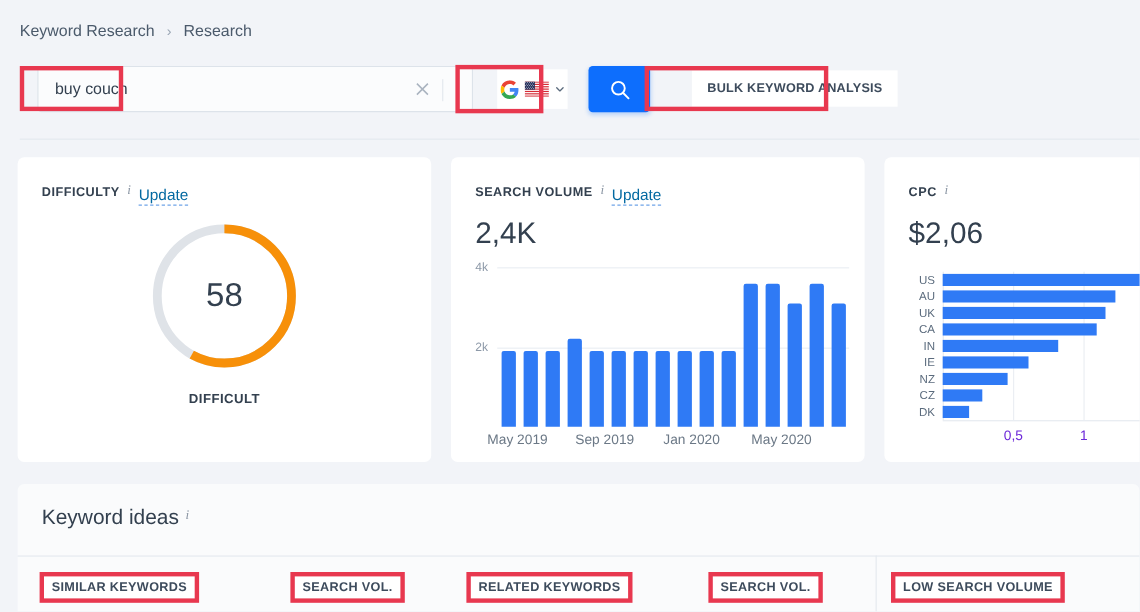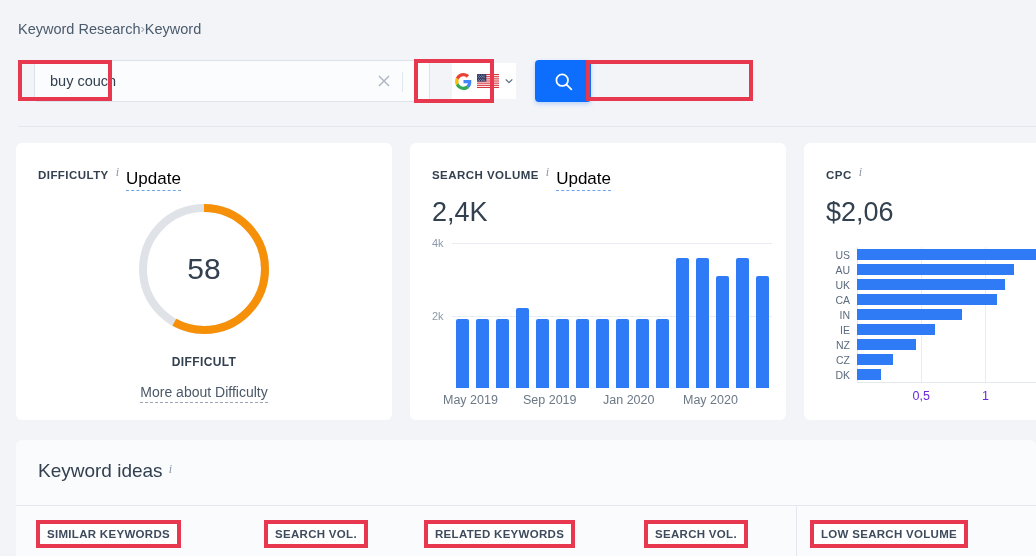--- a/index.html
+++ b/index.html
@@ -7,21 +7,21 @@
     width: 1036px; height: 556px;
     background: #f2f4f8;
     font-family: "Liberation Sans", sans-serif;
     overflow: hidden;
   }
   body { position: relative; }
 
   
   .breadcrumb {
     position: absolute; left: 18px; top: 21px;
-    display: flex; align-items: flex-start; 
+    display: flex; align-items: flex-start; gap: 11px;
     font-size: 14.5px; color: #4b5a6b;
   }
   .crumb-sep { color: #9aa6b4; font-size: 13px; }
 
   
   .search-row {
     position: absolute; left: 18px; top: 60px;
     display: flex; align-items: flex-start; gap: 0; margin-left: 16px;
   }
   .search-field {
@@ -119,21 +119,21 @@
     color: #33404f;
   }
   .info-i {
     font-family: "Liberation Serif", serif;
     font-style: italic;
     font-size: 12px;
     color: #8a95a3;
     position: relative; top: -4px;
   }
   .update-link {
-    font-size: 17px; color: #000000;
+    font-size: 14px; color: #0369a1;
     border-bottom: 1px dashed #6fa4e8;
     padding-bottom: 1px;
     cursor: pointer;
   }
 
   
   .gauge-wrap { position: absolute; left: 50%; top: 58px; transform: translateX(-50%); }
   .gauge-num {
     position: absolute; left: 0; top: 0; width: 136px; height: 136px;
     display: flex; align-items: center; justify-content: center;
@@ -217,21 +217,21 @@
     padding: 4px 7px;
   }
   .hl-col { position: absolute; border: 4px solid #e8384f; pointer-events: none; }
 </style>
 </head>
 <body>
 
 <div class="breadcrumb">
   <span>Keyword Research</span>
   <span class="crumb-sep">›</span>
-  <span>Keyword</span>
+  <span>Research</span>
 </div>
 
 <div class="search-row">
 
   <div class="search-field">
     <span class="search-value">buy couch</span>
     <svg class="clear-icon" viewBox="0 0 14 14">
       <path d="M2 2 L12 12 M12 2 L2 12" stroke="#aab4c0" stroke-width="1.4" fill="none"></path>
     </svg>
     <div class="vdiv"></div>
@@ -287,20 +287,21 @@
     </svg>
   </div>
 
   <div class="search-btn">
     <svg viewBox="0 0 24 24" fill="none">
       <circle cx="10.5" cy="10.5" r="6.6" stroke="#fff" stroke-width="2"></circle>
       <path d="M15.5 15.5 L21 21" stroke="#fff" stroke-width="2" stroke-linecap="round"></path>
     </svg>
   </div>
 
+  <div class="bulk-btn">BULK KEYWORD ANALYSIS</div>
 </div>
 
 <div class="hl hl-input"></div>
 <div class="hl hl-locale"></div>
 <div class="hl hl-bulk"></div>
 
 <div class="hr-top"></div>
 
 <div class="cards">
 
@@ -313,23 +314,20 @@
 
     <div class="gauge-wrap">
       <svg width="136" height="136" viewBox="0 0 136 136">
         <circle cx="68" cy="68" r="61" fill="none" stroke="#dfe3e8" stroke-width="8"></circle>
         <circle id="gauge-arc" cx="68" cy="68" r="61" fill="none" stroke="#f79009" stroke-width="8" stroke-linecap="butt" transform="rotate(-90 68 68)" stroke-dasharray="222.29909616801376 383.27430373795477"></circle>
       </svg>
       <div class="gauge-num">58</div>
     </div>
 
     <div class="diff-label">DIFFICULT</div>
-    <div class="more-link">
-      <span>More about Difficulty</span>
-    </div>
   </div>
 
   <div class="card card-vol">
     <div class="card-head">
       <span class="card-title">SEARCH VOLUME</span>
       <span class="info-i">i</span>
       <span class="update-link">Update</span>
     </div>
     <div class="big-num">2,4K</div>
     <div class="vol-chart" id="vol-chart">

